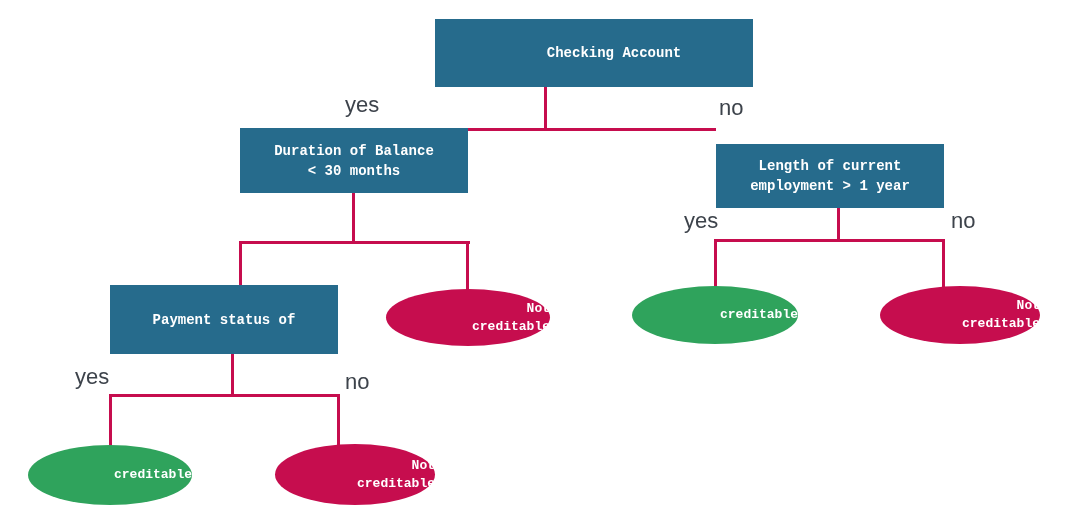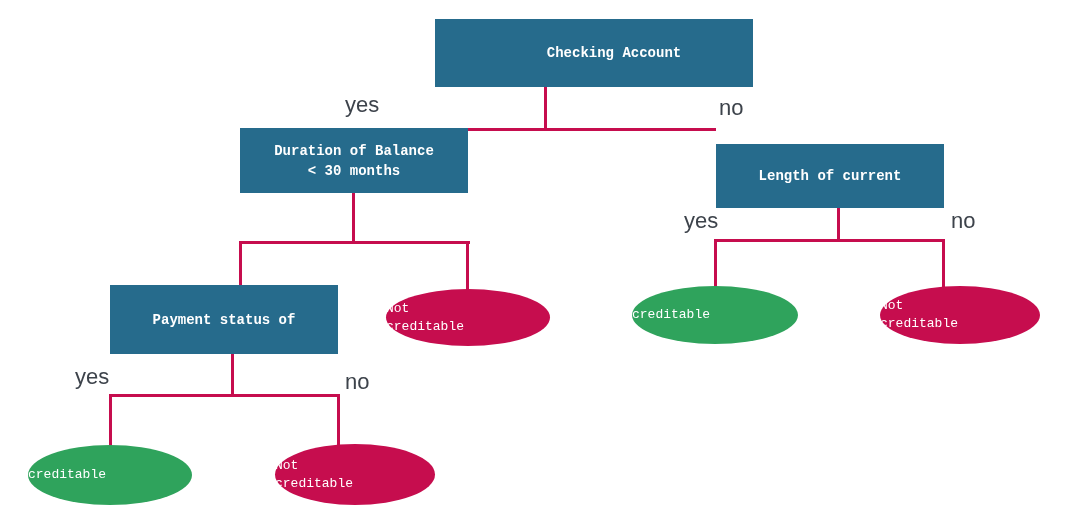--- a/index.html
+++ b/index.html
@@ -33,27 +33,27 @@
     align-items: center;
     justify-content: center;
     z-index: 2;
   }
   .leaf {
     position: absolute;
     background: #c60d4e;
     border-radius: 50%;
     color: #ffffff;
     font-family: "Liberation Mono", monospace;
-    font-weight: normal;
+    font-weight: bold;
     font-size: 13px;
     line-height: 18px;
     text-align: center;
     display: flex;
     flex-direction: column;
-    align-items: flex-start;
+    align-items: flex-end;
     justify-content: center;
     z-index: 2;
   }
   .leaf.green {
     background: #2fa35c;
   }
   .elabel {
     position: absolute;
     color: #3d434b;
     font-family: "Liberation Sans", sans-serif;
@@ -90,20 +90,21 @@
     <span class="l">Checking Account</span>
   </div>
 
   <div class="dnode" style="left:240px; top:128px; width:228px; height:65px;">
     <span class="l">Duration of Balance</span>
     <span class="l">&lt; 30 months</span>
   </div>
 
   <div class="dnode" style="left:716px; top:129px; width:228px; height:64px;margin-top:15px;">
     <span class="l">Length of current</span>
+    <span class="l">employment &gt; 1 year</span>
   </div>
 
   <div class="dnode" style="left:110px; top:285px; width:228px; height:69px;">
     <span class="l">Payment status of</span>
   </div>
 
   <div class="leaf" style="left:386px; top:289px; width:164px; height:57px;">
     <span class="l">Not</span>
     <span class="l">creditable</span>
   </div>

